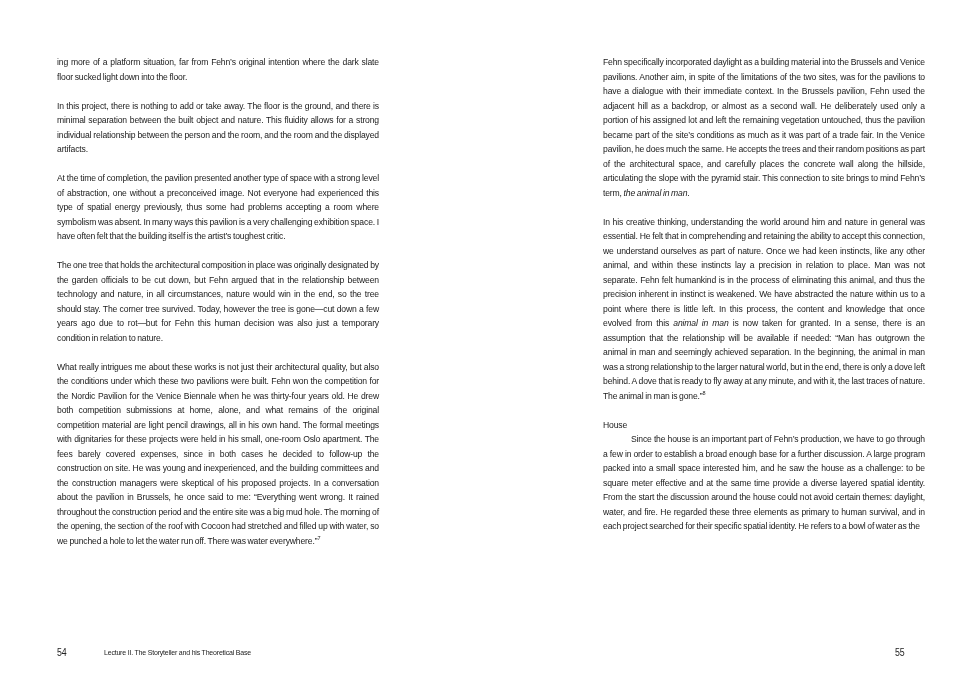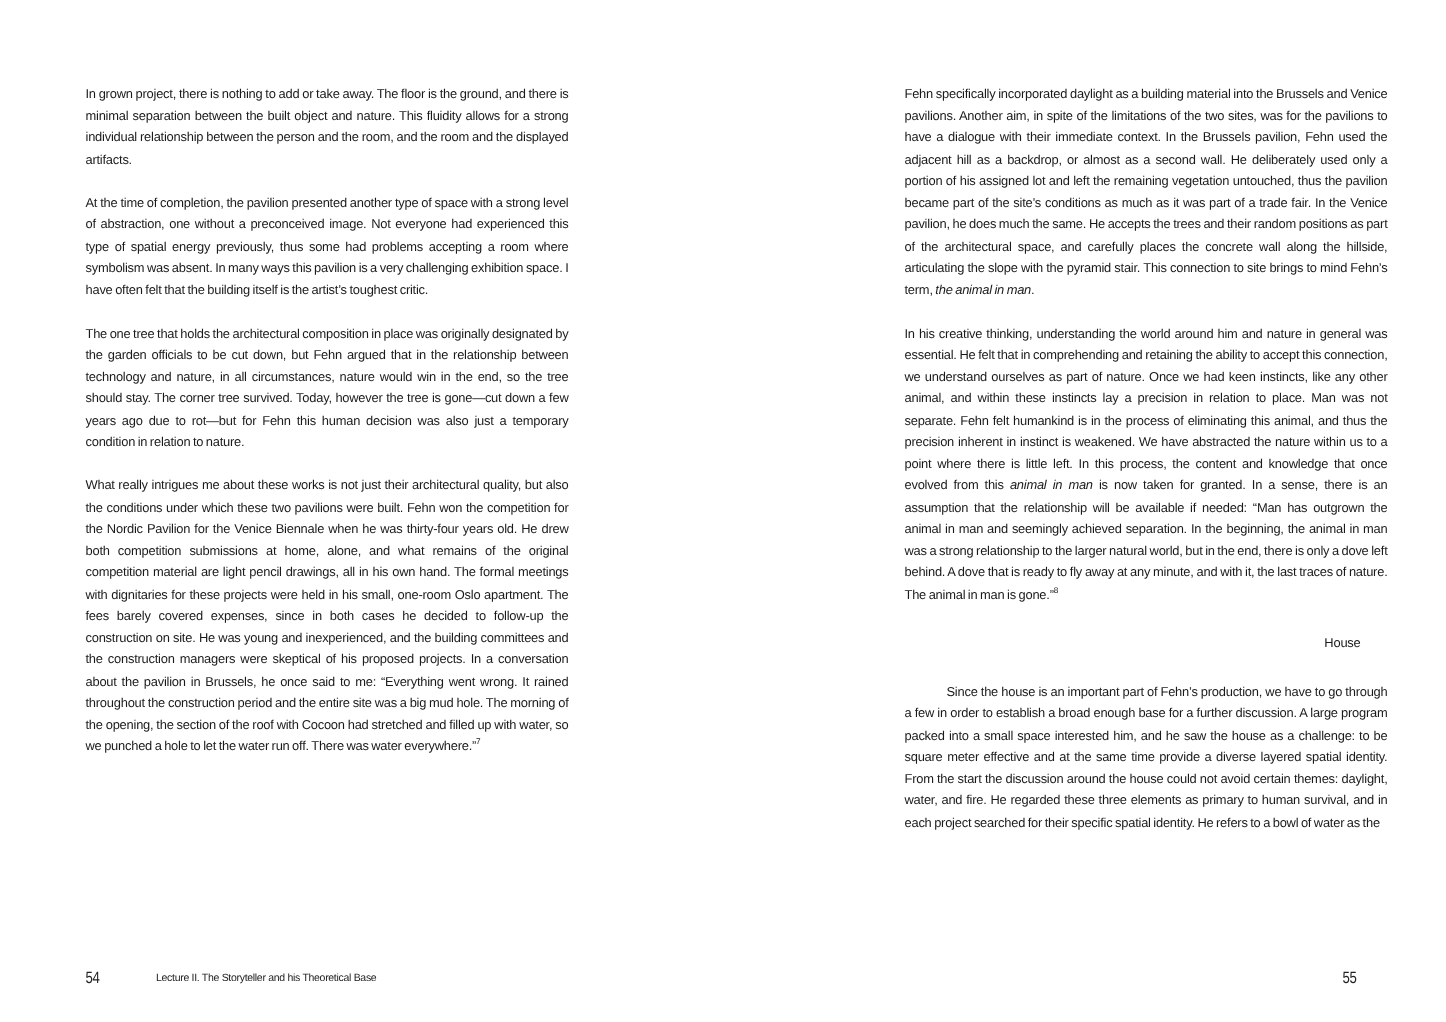--- a/index.html
+++ b/index.html
@@ -34,22 +34,22 @@
       hyphens: manual;
     }
     .page-left .column { left: 57px; }
     .page-right .column { left: 121px; }
     .para {
       margin: 0 0 14.5px 0;
     }
     .para-last { margin-bottom: 0; }
     .gap-extra { margin-top: 14.5px; }
     .heading {
-      margin: 18px;
-      text-align: right;
+      margin: 0;
+      text-align: left;
     }
     .indent { text-indent: 28px; }
     em { font-style: italic; }
     sup {
       font-size: 5.5px;
       line-height: 0;
       vertical-align: 4px;
     }
     .folio {
       position: absolute;
@@ -69,21 +69,22 @@
       font-size: 7px;
       letter-spacing: -0.2px;
       color: #222;
     }
   </style>
 </head>
 <body>
 
 <div class="page page-left">
   <div class="column">
-    <p class="para">In grown project, there is nothing to add or take away. The floor is the ground, and there is minimal separation between the built object and nature. This flu­idity allows for a strong individual relationship between the person and the room, and the room and the displayed artifacts.</p>
+    <p class="para">ing more of a platform situation, far from Fehn’s original intention where the dark slate floor sucked light down into the floor.</p>
+    <p class="para">In this project, there is nothing to add or take away. The floor is the ground, and there is minimal separation between the built object and nature. This flu­idity allows for a strong individual relationship between the person and the room, and the room and the displayed artifacts.</p>
     <p class="para">At the time of completion, the pavilion presented another type of space with a strong level of abstraction, one without a preconceived image. Not every­one had experienced this type of spatial energy previously, thus some had problems accepting a room where symbolism was absent. In many ways this pavilion is a very challenging exhibition space. I have often felt that the build­ing itself is the artist’s toughest critic.</p>
     <p class="para">The one tree that holds the architectural composition in place was originally designated by the garden officials to be cut down, but Fehn argued that in the relationship between technology and nature, in all circumstances, nature would win in the end, so the tree should stay. The corner tree survived. Today, however the tree is gone—cut down a few years ago due to rot—but for Fehn this human decision was also just a temporary condition in relation to nature.</p>
     <p class="para para-last"><span>What really intrigues me about these works is not just their architectural qual­ity, but also the conditions under which these two pavilions were built. Fehn won the competition for the Nordic Pavilion for the Venice Biennale when he was thirty-four years old. He drew both competition submissions at home, alone, and what remains of the original competition material are light pencil drawings, all in his own hand. The formal meetings with dignitaries for these projects were held in his small, one-room Oslo apartment. The fees barely cov­ered expenses, since in both cases he decided to follow-up the construction on site. He was young and inexperienced, and the building committees and the construction managers were skeptical of his proposed projects. In a con­versation about the pavilion in Brussels, he once said to me: “Everything went wrong. It rained throughout the construction period and the entire site was a big mud hole. The morning of the opening, the section of the roof with Cocoon had stretched and filled up with water, so we punched a hole to let the water run off. There was water everywhere.”</span><sup>7</sup></p>
   </div>
   <div class="folio">54</div>
   <div class="running-head">Lecture II. The Storyteller and his Theoretical Base</div>
 </div>
 
 <div class="page page-right">
   <div class="column">

